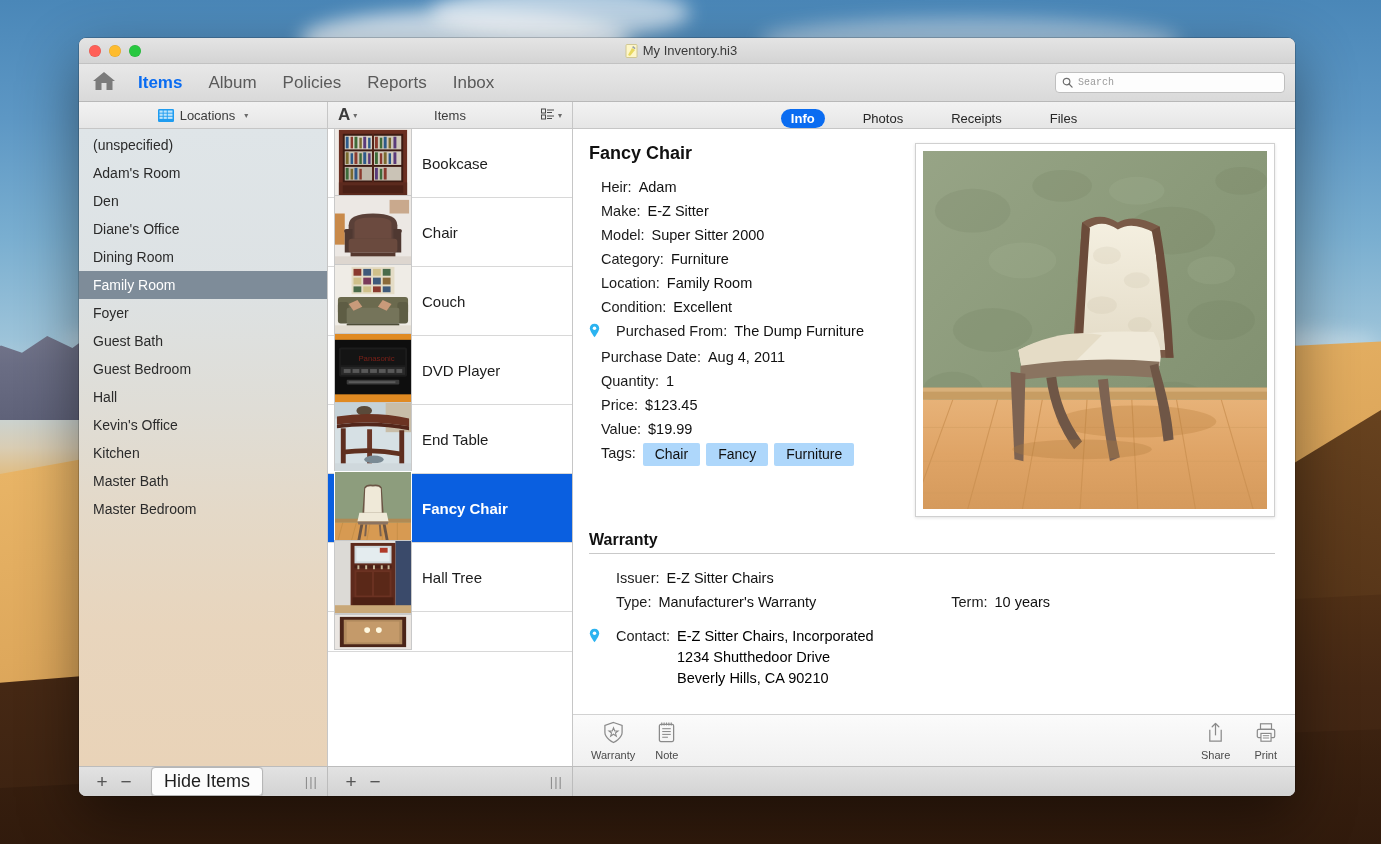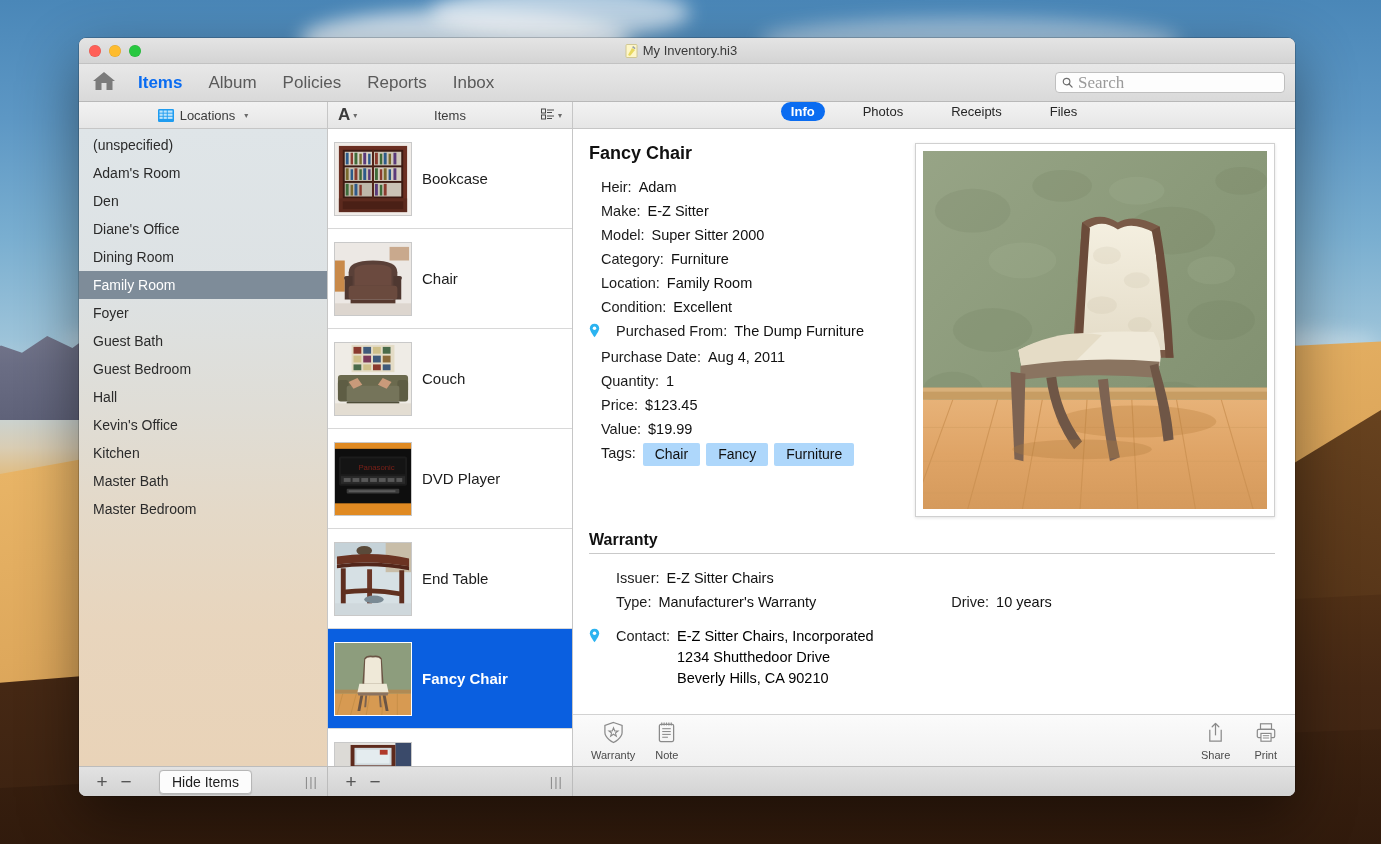--- a/index.html
+++ b/index.html
@@ -102,22 +102,22 @@
     font-size: 17px; color: #5a5a5a; padding: 2px 13px; cursor: default;
   }
   .navtab.active { color: #0a6cf1; font-weight: bold; }
   #searchbox {
     margin-left: auto; width: 230px; height: 21px;
     background: #fdfdfd; border: 1px solid #bfbfbf; border-radius: 4px;
     display: flex; align-items: center; padding: 0 6px; gap: 5px;
   }
   #search-input {
     border: none; outline: none; background: transparent;
-    font-size: 17px; color: #4d7c0f; width: 100%;
-    font-family: Liberation Serif, serif;
+    font-size: 10px; color: #4d7c0f; width: 100%;
+    font-family: Liberation Mono, monospace;
   }
   #search-input::placeholder { color: #9a9a9a; }
 
   
   #colheaders {
     height: 27px; flex: 0 0 27px; display: flex;
     background: linear-gradient(to bottom, #f2f2f2, #e6e6e6);
     border-bottom: 1px solid #c6c6c6;
   }
   #ch-locations {
@@ -128,21 +128,21 @@
   .loc-grid-icon { width: 16px; height: 13px; display: inline-block; }
   #ch-items {
     width: 245px; flex: 0 0 245px; display: flex; align-items: center;
     border-right: 1px solid #c6c6c6; padding: 0 10px;
     font-size: 13px; color: #3c3c3c; position: relative;
   }
   #ch-items .sortA { font-size: 17px; font-weight: 600; color: #3b3b3b; }
   #ch-items .center-label { position: absolute; left: 0; right: 0; text-align: center; pointer-events: none; }
   .caret { font-size: 8px; color: #6a6a6a; margin-left: 3px; }
   #ch-detail {
-    flex: 1; display: flex; align-items: flex-start; justify-content: center; gap: 28px;
+    flex: 1; display: flex; align-items: flex-end; justify-content: center; gap: 28px;
   }
   .seg {
     font-size: 13px; color: #262626; padding: 2px 10px; border-radius: 11px; cursor: default;
   }
   .seg.active { background: #0a6cf1; color: #fff; font-weight: bold; }
 
   
   #body { flex: 1; display: flex; min-height: 0; }
 
   
@@ -157,21 +157,21 @@
     font-size: 14px; color: #2b2b2b; cursor: default;
   }
   .loc-item.selected { background: #7e8c99; color: #fff; }
 
   
   #itemlist {
     width: 245px; flex: 0 0 245px; border-right: 1px solid #c6c6c6;
     background: #fff; overflow: hidden;
   }
   .item-row {
-    height: 100px; display: flex; align-items: center; gap: 10px;
+    height: 69px; display: flex; align-items: center; gap: 10px;
     padding: 0 6px; border-bottom: 1px solid #d8d8d8; cursor: default;
   }
   .item-row.selected { background: #0a5fe0; }
   .item-row.selected .item-label { color: #fff; font-weight: bold; }
   .item-thumb {
     width: 78px; height: 74px; flex: 0 0 78px; border: 1px solid #c9c9c9;
     background: #f3f3f3; overflow: hidden; position: relative;
   }
   .item-row.selected .item-thumb { border-color: #fff; }
   .item-label { font-size: 15px; color: #1c1c1c; }
@@ -234,21 +234,21 @@
     gap: 2px; padding-left: 12px; border-right: 1px solid #bcbcbc; height: 100%;
   }
   #sb-mid {
     width: 245px; flex: 0 0 245px; display: flex; align-items: center;
     gap: 2px; padding-left: 12px; border-right: 1px solid #bcbcbc; height: 100%;
   }
   #sb-right { flex: 1; display: flex; align-items: center; justify-content: center; }
   .pm-btn { font-size: 19px; color: #555; width: 22px; text-align: center; cursor: default; line-height: 1; }
   #hide-items-btn {
     background: #fcfcfc; border: 1px solid #b6b6b6; border-radius: 4px;
-    font-size: 14px; color: #1d1d1d; padding: 3px 12px; margin-left: 20px; cursor: default;
+    font-size: 18px; color: #1d1d1d; padding: 3px 12px; margin-left: 12px; cursor: default;
     box-shadow: 0 0.5px 1px rgba(0,0,0,0.12);
     text-align: right;
   }
   .grip { margin-left: auto; margin-right: 9px; letter-spacing: 1px; color: #8c8c8c; font-size: 13px; }
   #status-text { font-size: 13px; color: #232323; }
 </style>
 </head>
 <body>
 
 <div id="desktop">
@@ -754,21 +754,21 @@
 
             <div class="wrow">
               <span class="fpin"></span>
               <span class="flabel">Issuer:</span>
               <span class="fvalue">E-Z Sitter Chairs</span>
             </div>
             <div class="wrow">
               <span class="fpin"></span>
               <span class="flabel">Type:</span>
               <span class="fvalue">Manufacturer's Warranty</span>
-              <span class="flabel wterm">Drive:</span>
+              <span class="flabel wterm">Term:</span>
               <span class="fvalue">10 years</span>
             </div>
             <div class="wrow" style="margin-top:13px;">
               <span class="fpin">
                 <svg viewBox="0 0 12 16" width="11" height="15">
                   <path d="M6 0.7 C2.9 0.7 0.9 2.9 0.9 5.6 C0.9 9 6 15.3 6 15.3 C6 15.3 11.1 9 11.1 5.6 C11.1 2.9 9.1 0.7 6 0.7 Z" fill="#2bb3f0"></path>
                   <circle cx="6" cy="5.5" r="1.9" fill="#fff"></circle>
                 </svg>
               </span>
               <span class="flabel">Contact:</span>

